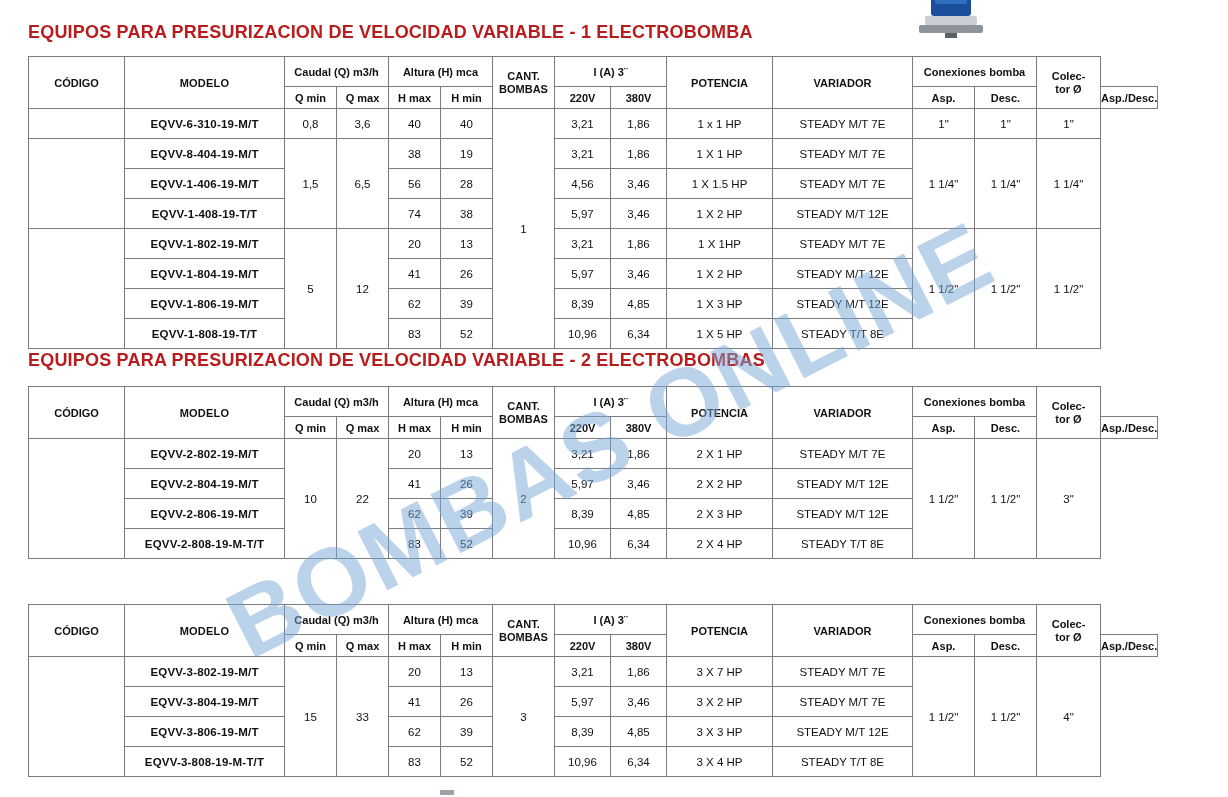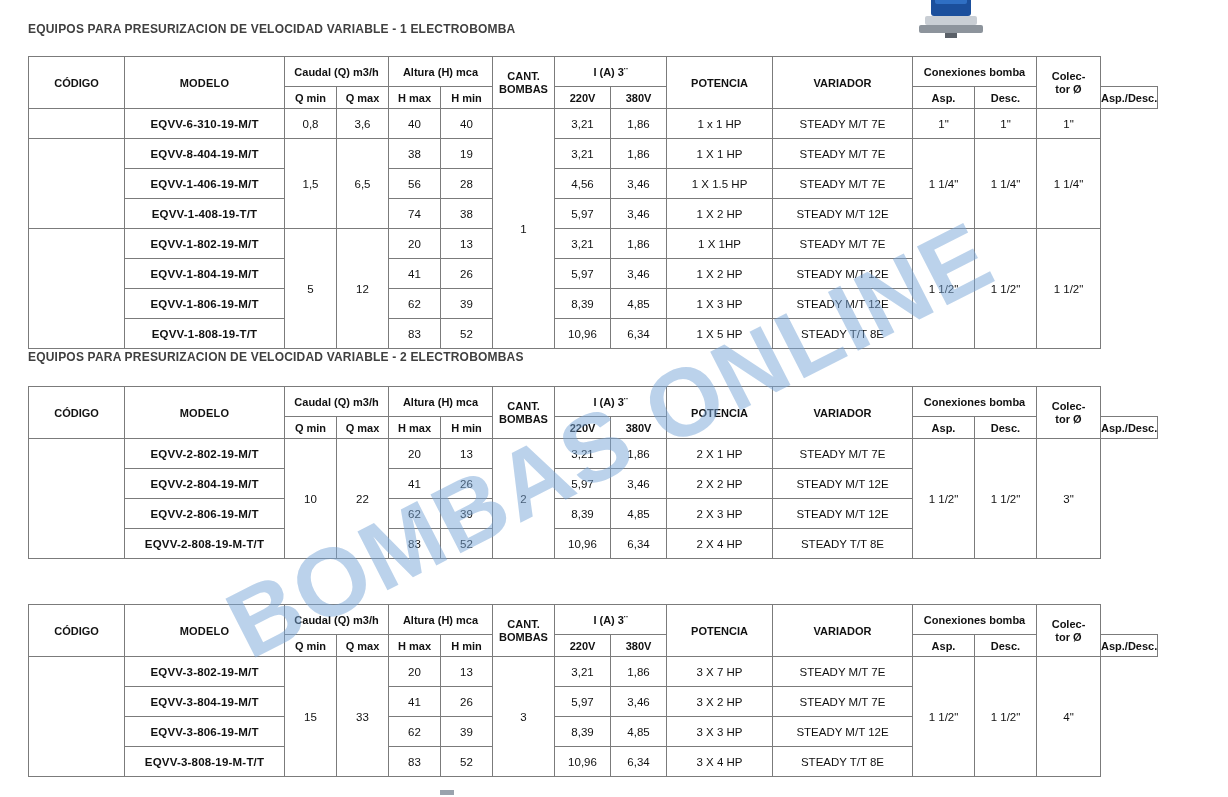--- a/index.html
+++ b/index.html
@@ -49,23 +49,23 @@
     left: 905px;
     width: 96px;
     height: 52px;
     z-index: 2;
   }
 
   
   .section-title {
     font-family: "Liberation Sans", sans-serif;
     font-weight: bold;
-    font-size: 12px;
+    font-size: 18px;
     letter-spacing: .2px;
-    color: #404040;
+    color: #b91c1c;
     white-space: nowrap;
   }
 
   
   table.spec {
     border-collapse: collapse;
     table-layout: fixed;
     background: transparent;
     font-family: "Liberation Sans", sans-serif;
   }

